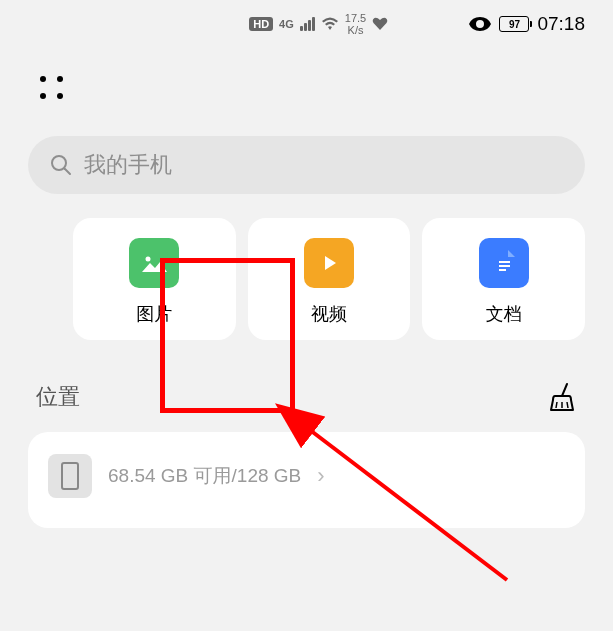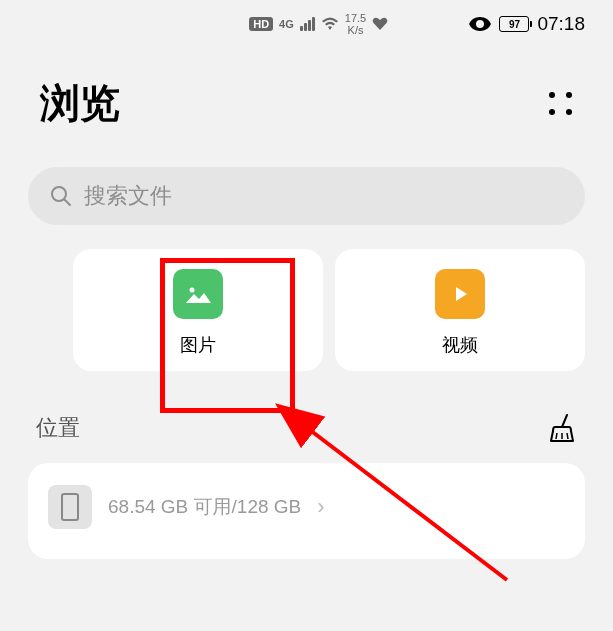--- a/index.html
+++ b/index.html
@@ -211,35 +211,34 @@
         <path d="M11 0 Q3 0 0 7 Q3 14 11 14 Q19 14 22 7 Q19 0 11 0 Z M11 11 A4 4 0 1 1 11 3 A4 4 0 1 1 11 11 Z" fill="#000"></path>
       </svg>
     <span class="battery-box">
         <span>97</span>
       </span>
     <span class="time">07:18</span>
   </div>
 </div>
 
 <div class="header">
-  <div class="title">浏览</div>
   <div class="menu-dots">
     <span></span>
       <span></span>
       <span></span>
       <span></span>
   </div>
 </div>
 
 <div class="search">
   <svg width="22" height="22" viewBox="0 0 22 22">
       <circle cx="9" cy="9" r="7" stroke="#8e8e8e" stroke-width="2" fill="none"></circle>
       <line x1="14.5" y1="14.5" x2="20" y2="20" stroke="#8e8e8e" stroke-width="2" stroke-linecap="round"></line>
     </svg>
-  <span class="search-placeholder">搜索文件</span>
+  <span class="search-placeholder">我的手机</span>
 </div>
 
 <div class="cards">
   <div class="card">
     <div class="card-icon" style="background:#4cc26b">
       <svg width="28" height="22" viewBox="0 0 28 22">
           <rect width="28" height="22" rx="3" fill="#4cc26b"></rect>
           <circle cx="8" cy="7" r="2.5" fill="#fff"></circle>
           <path d="M2 20 L10 11 L15 16 L20 10 L27 20 Z" fill="#fff"></path>
         </svg>
@@ -247,20 +246,32 @@
     <span class="card-label">图片</span>
   </div>
   <div class="card">
     <div class="card-icon" style="background:#f5a623">
       <svg width="22" height="22" viewBox="0 0 22 22">
           <path d="M7 4 L18 11 L7 18 Z" fill="#fff"></path>
         </svg>
     </div>
     <span class="card-label">视频</span>
   </div>
+  <div class="card">
+    <div class="card-icon" style="background:#3b7cff">
+      <svg width="22" height="26" viewBox="0 0 22 26">
+          <path d="M2 0 L15 0 L22 7 L22 26 L2 26 Z" fill="#3b7cff"></path>
+          <path d="M15 0 L15 7 L22 7 Z" fill="#80aeff"></path>
+          <rect x="6" y="11" width="11" height="2" fill="#fff"></rect>
+          <rect x="6" y="15" width="11" height="2" fill="#fff"></rect>
+          <rect x="6" y="19" width="7" height="2" fill="#fff"></rect>
+        </svg>
+    </div>
+    <span class="card-label">文档</span>
+  </div>
 </div>
 
 <div class="location">
   <div class="location-header">
     <span class="location-title">位置</span>
     <svg width="28" height="30" viewBox="0 0 28 30">
         <line x1="18" y1="2" x2="13" y2="14" stroke="#000" stroke-width="2" stroke-linecap="round"></line>
         <path d="M6 14 L20 14 Q22 14 22 18 L24 28 L2 28 L4 18 Q4 14 6 14 Z" fill="none" stroke="#000" stroke-width="2" stroke-linejoin="round"></path>
         <line x1="8" y1="20" x2="7" y2="26" stroke="#000" stroke-width="1.5"></line>
         <line x1="13" y1="20" x2="13" y2="26" stroke="#000" stroke-width="1.5"></line>

